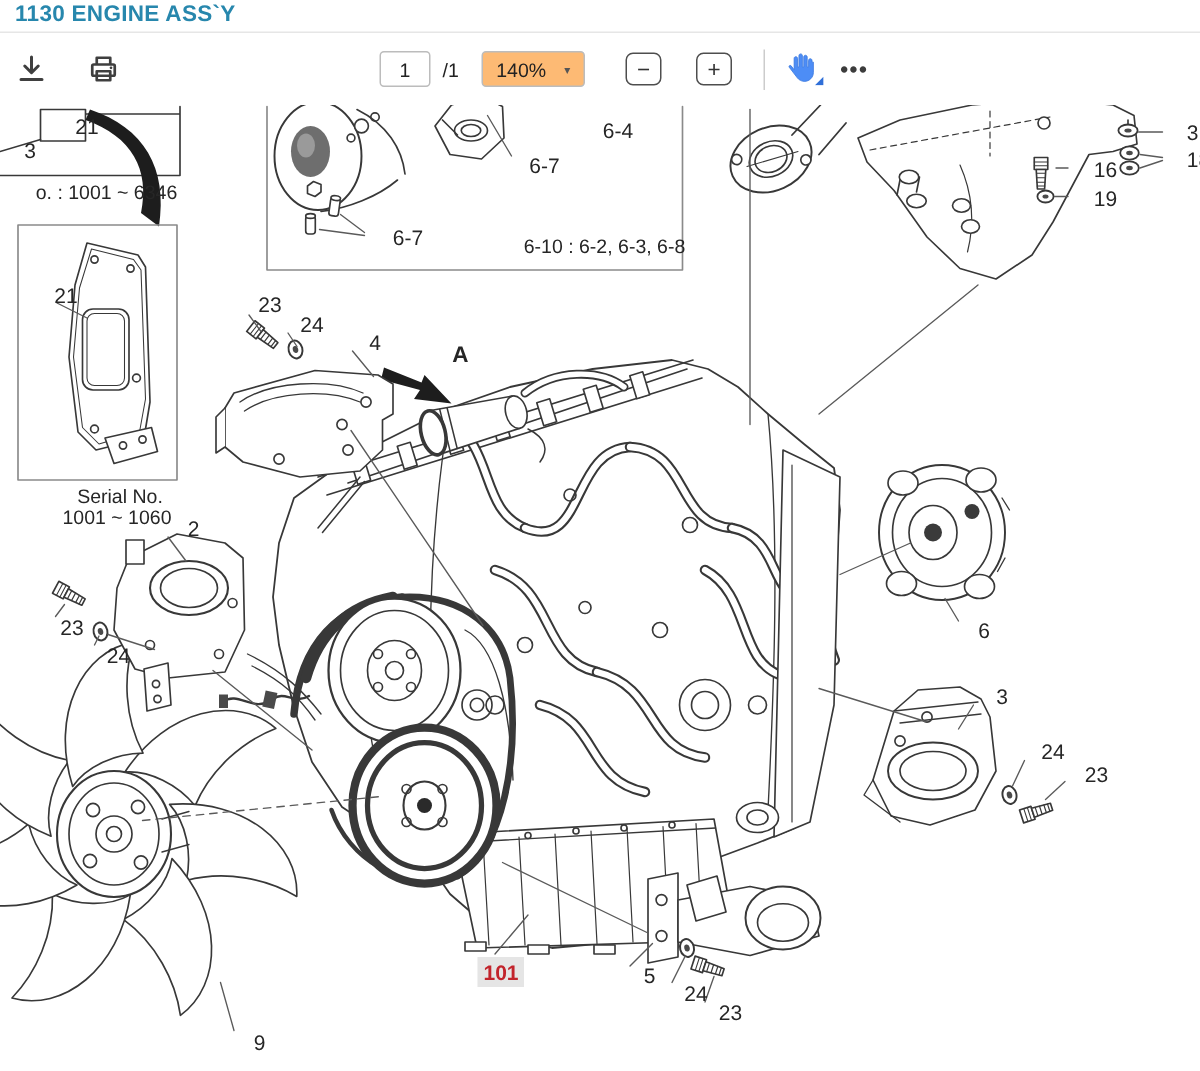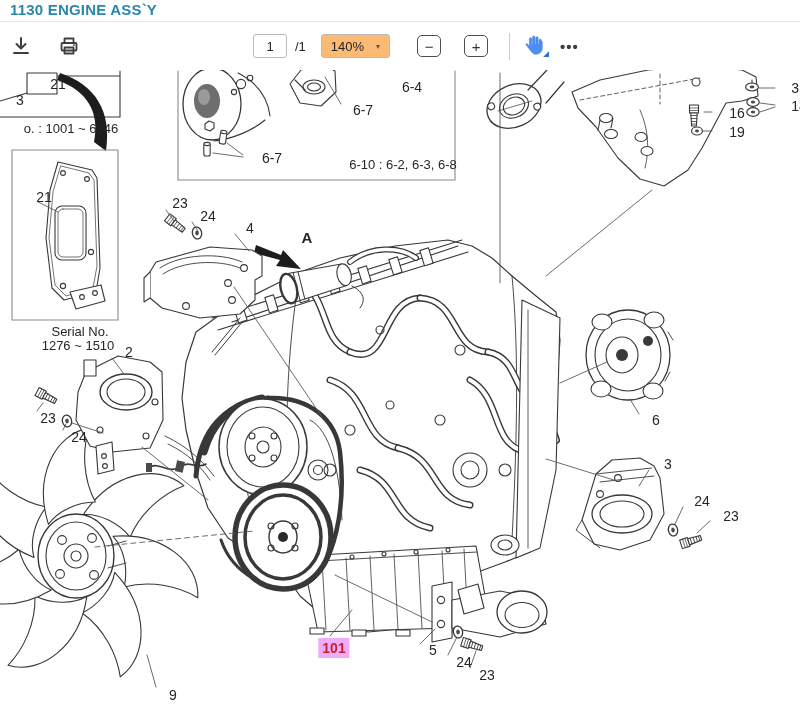--- a/index.html
+++ b/index.html
@@ -28,21 +28,21 @@
   .hand{margin-left:13px;position:relative;}
   .hand .tri{position:absolute;right:-4px;bottom:0;width:6px;height:6px;background:#2f6fd8;
              clip-path:polygon(100% 0,100% 100%,0 100%);}
   .more{margin-left:9px;font-size:15px;font-weight:bold;color:#3c3c3c;letter-spacing:1px;cursor:pointer;background:none;border:none;}
   
   .canvas{position:absolute;top:0;left:0;width:800px;height:714px;z-index:1;}
   .labels{position:absolute;top:0;left:16px;width:800px;height:714px;z-index:10;pointer-events:none;}
   .callout{position:absolute;transform:translate(-50%,-50%);font-size:14px;color:#262626;
            white-space:nowrap;pointer-events:auto;}
   .callout.b{font-weight:bold;}
-  .callout.hl{background:#f0abfc;color:#c2242c;padding:2px 4px;font-size:14px;}
+  .callout.hl{background:#e5e5e5;color:#c2242c;padding:2px 4px;font-size:14px;}
 </style>
 </head>
 <body>
 
 <div class="stage">
 
   <div class="canvas">
   <svg width="800" height="714" viewBox="0 0 800 714" xmlns="http://www.w3.org/2000/svg" stroke="#383838" fill="none" stroke-width="1.1" stroke-linecap="round" stroke-linejoin="round">
     <defs>
       <g id="bolt">
@@ -365,21 +365,21 @@
     </g>
   </svg>
   </div>
 
   <div class="labels">
       <span class="callout" style="left: 42px; top: 84px;">21</span>
       <span class="callout" style="left: 4px; top: 100px;">3</span>
       <span class="callout" style="left: 55px; top: 128px; font-size: 13px;">o. : 1001 ~ 6346</span>
       <span class="callout" style="left: 28px; top: 197px;">21</span>
       <span class="callout" style="left: 64px; top: 331px; font-size: 13px;">Serial No.</span>
-      <span class="callout" style="left: 62px; top: 345px; font-size: 13px;">1276 ~ 1510</span>
+      <span class="callout" style="left: 62px; top: 345px; font-size: 13px;">1001 ~ 1060</span>
       <span class="callout" style="left: 347px; top: 110px;">6-7</span>
       <span class="callout" style="left: 396px; top: 87px;">6-4</span>
       <span class="callout" style="left: 256px; top: 158px;">6-7</span>
       <span class="callout" style="left: 387px; top: 164px; font-size: 13px;">6-10 : 6-2, 6-3, 6-8</span>
       <span class="callout" style="left: 783px; top: 88px;">31</span>
       <span class="callout" style="left: 783px; top: 106px;">18</span>
       <span class="callout" style="left: 721px; top: 113px;">16</span>
       <span class="callout" style="left: 721px; top: 132px;">19</span>
       <span class="callout" style="left: 164px; top: 203px;">23</span>
       <span class="callout" style="left: 192px; top: 216px;">24</span>

